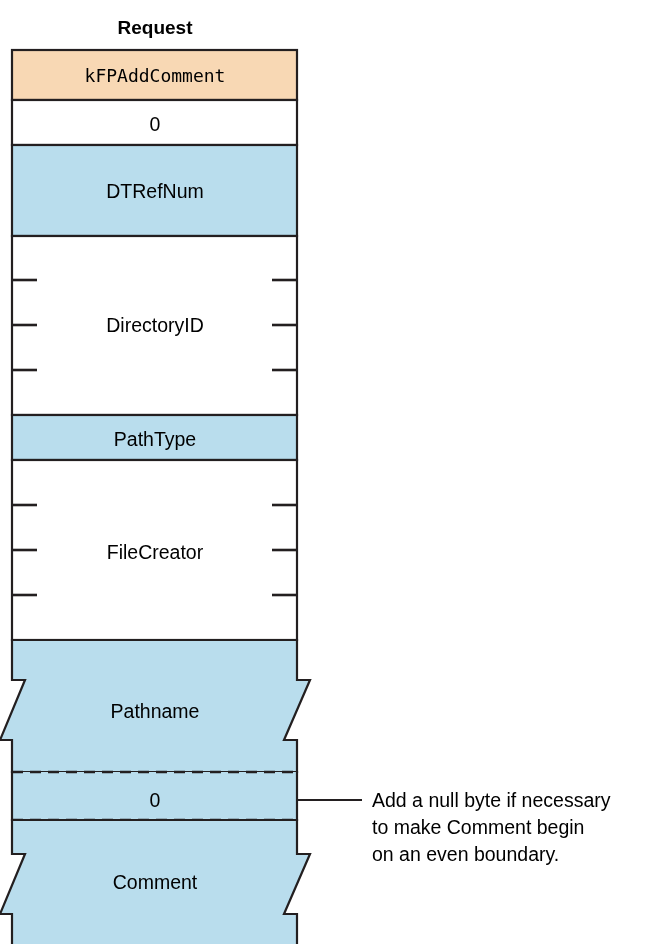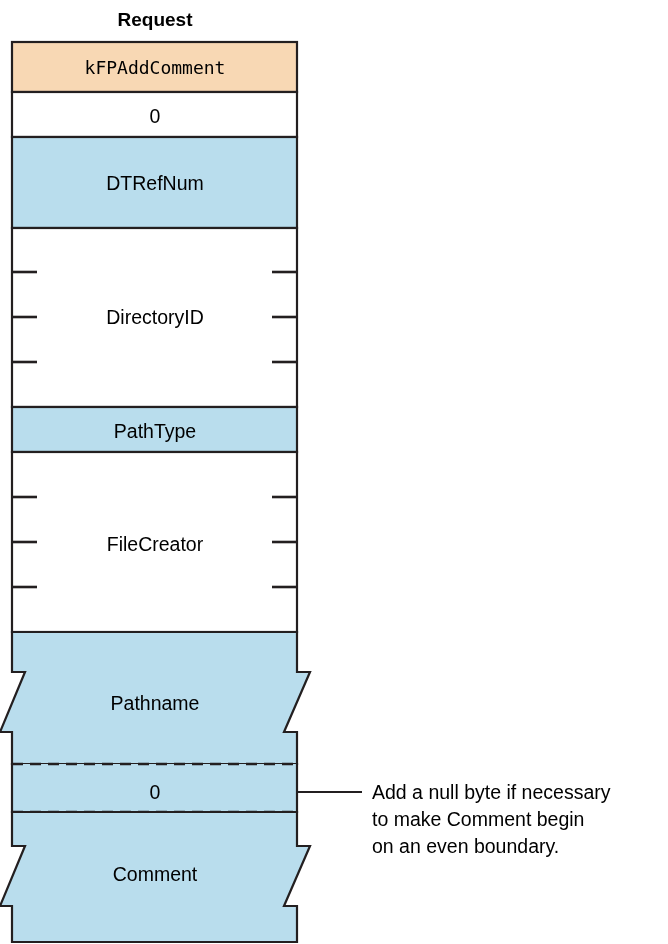--- a/index.html
+++ b/index.html
@@ -10,21 +10,21 @@
   body {
     width: 668px;
     height: 944px;
     position: relative;
     font-family: "Liberation Sans", sans-serif;
     overflow: hidden;
   }
   #diagram-root {
     position: absolute;
     left: 0;
-    top: 4px;
+    top: 12px;
     width: 668px;
     height: 676px;
   }
   svg.packet-svg {
     position: absolute;
     left: 0;
     top: 0;
     width: 668px;
     height: 944px;
     display: block;

